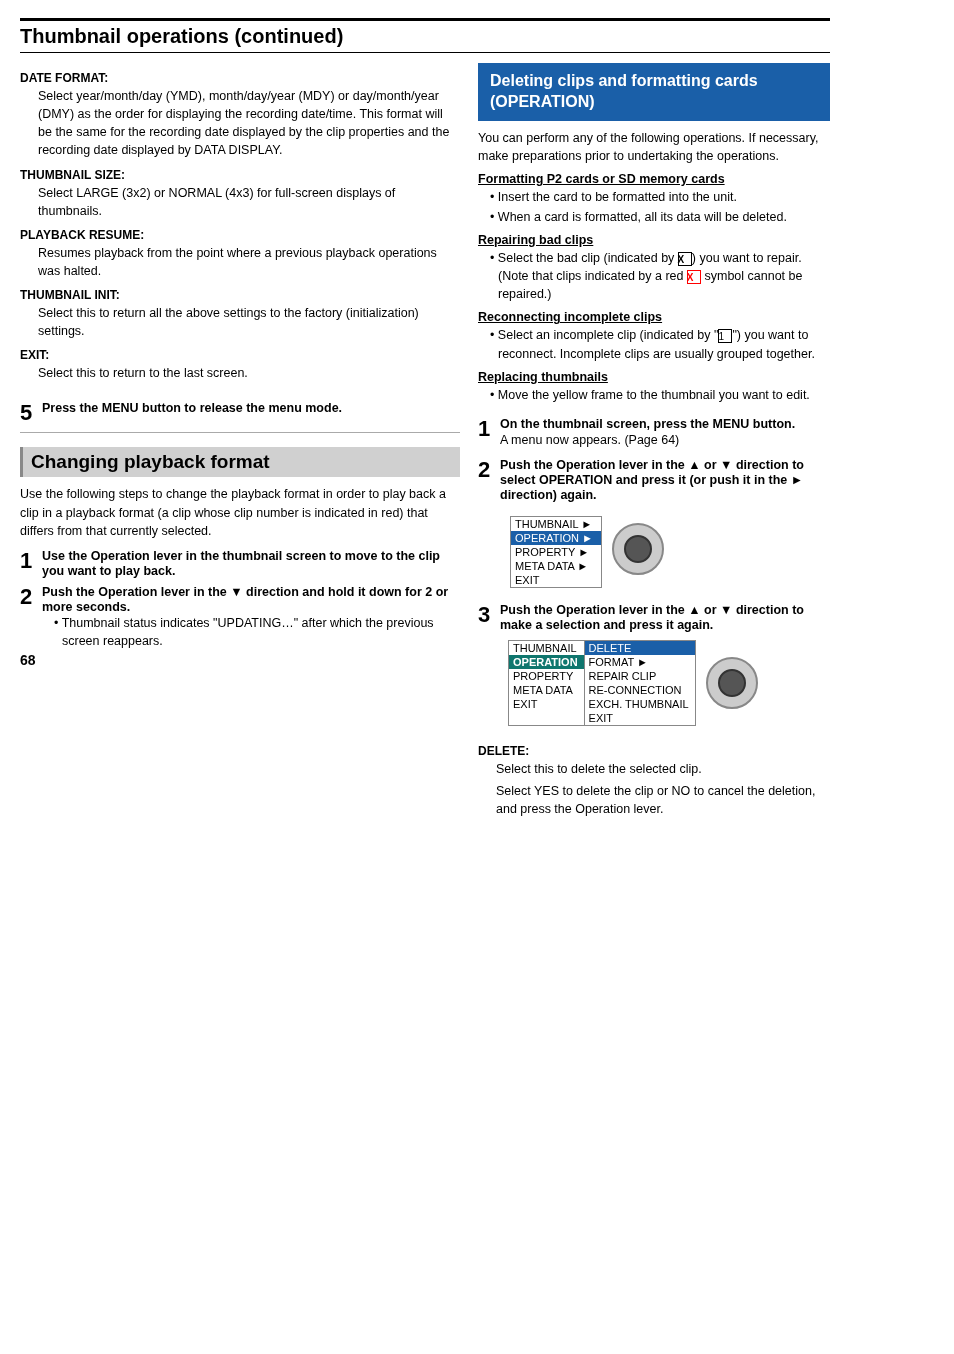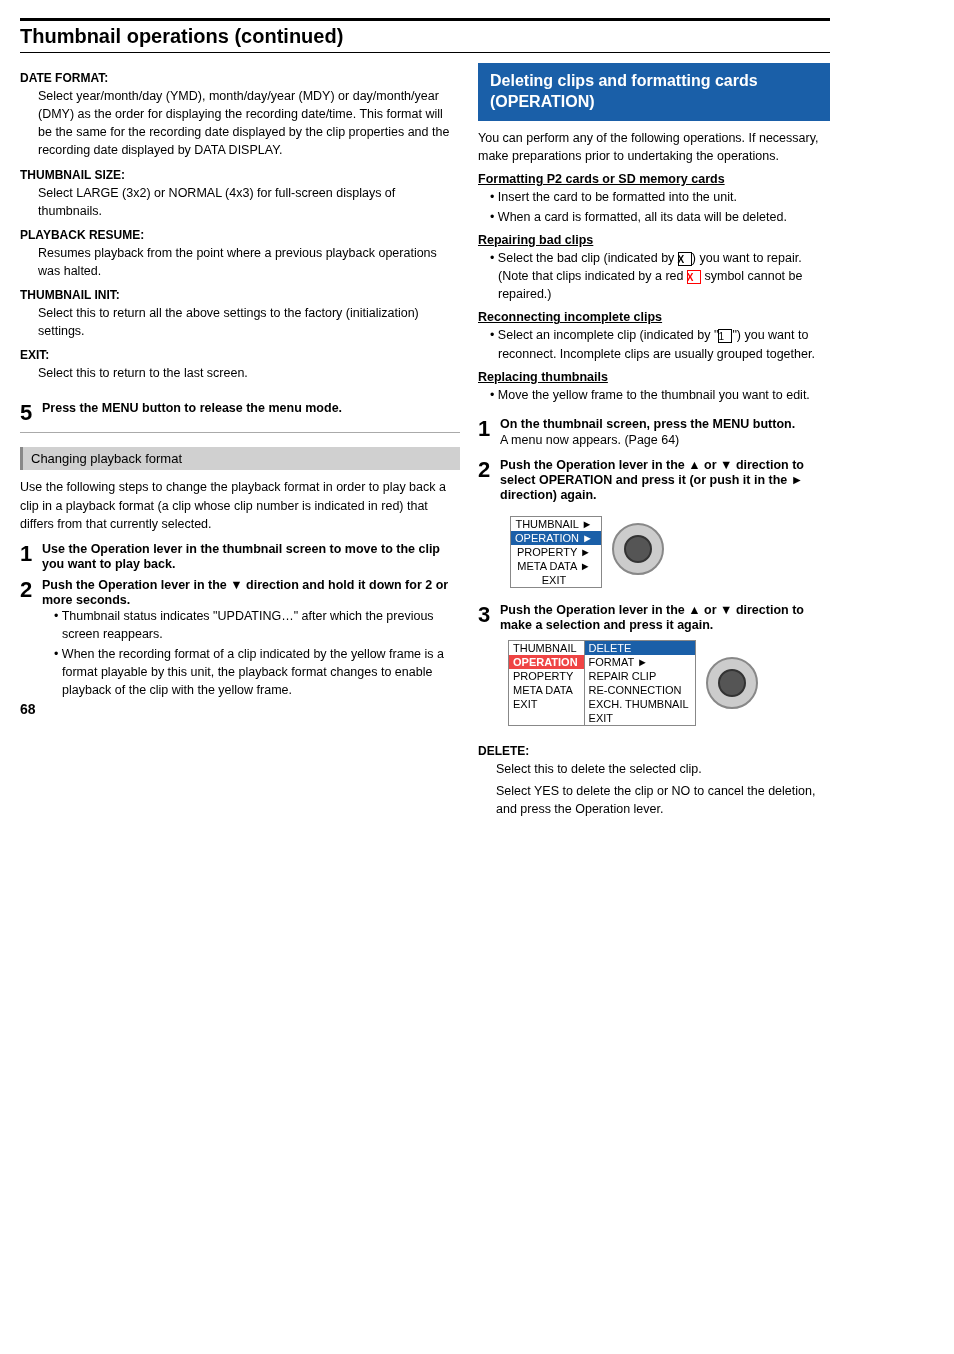--- a/index.html
+++ b/index.html
@@ -61,22 +61,22 @@
     .step-number-big {
       font-weight: bold;
       font-size: 22px;
       min-width: 18px;
     }
     .step-content {
       flex: 1;
     }
     .changing-pb-header {
       background: #d0d0d0;
-      font-weight: normal;
-      font-size: 13px;
+      font-weight: bold;
+      font-size: 19px;
       padding: 4px 8px;
       margin-top: 14px;
       margin-bottom: 8px;
       border-left: 3px solid #888;
     }
     .right-section-header {
       background: #1a5fa8;
       color: #fff;
       font-weight: bold;
       font-size: 16px;
@@ -112,21 +112,20 @@
       border-top: 1px solid #aaa;
       margin: 6px 0;
     }
     .menu-diagram {
       border: 1px solid #888;
       display: inline-block;
       margin-top: 6px;
       margin-left: 10px;
       font-size: 11px;
       background: #fff;
-      text-align: center;
     }
     .menu-diagram table {
       border-collapse: collapse;
     }
     .menu-diagram td {
       padding: 1px 8px 1px 4px;
       font-size: 11px;
       white-space: nowrap;
     }
     .menu-row-highlight {
@@ -265,21 +264,20 @@
         <div class="step-content">
           <span class="step-title">Use the Operation lever in the thumbnail screen to move to the clip you want to play back.</span>
         </div>
       </div>
 
       <div class="step-row">
         <div class="step-number-big">2</div>
         <div class="step-content">
           <span class="step-title">Push the Operation lever in the ▼ direction and hold it down for 2 or more seconds.</span>
           <div class="bullet-item">Thumbnail status indicates "UPDATING…" after which the previous screen reappears.</div>
-          <div class="bullet-item">When the recording format of a clip indicated by the yellow frame is a format playable by this unit, the playback format changes to enable playback of the clip with the yellow frame.</div>
         </div>
       </div>
 
       <div class="page-num" style="margin-top:auto;">68</div>
 
     </div>
 
     <div class="right-col">
       <div class="right-section-header">
         <span>Deleting clips and formatting cards (OPERATION)</span>
@@ -360,21 +358,21 @@
           <span class="step-title">Push the Operation lever in the ▲ or ▼ direction to make a selection and press it again.</span>
           <div class="diagram-row">
             <div class="submenu-diagram">
               <table class="submenu-table">
                 <tbody>
                     <tr>
                   <td class="submenu-left">THUMBNAIL</td>
                   <td style="background:#1a5fa8; color:#fff; font-weight:normal;">DELETE</td>
                 </tr>
                 <tr>
-                  <td class="submenu-left" style="background:#ef4444; color:#fff; font-weight:bold;">OPERATION</td>
+                  <td class="submenu-left" style="background:#0f766e; color:#fff; font-weight:bold;">OPERATION</td>
                   <td>FORMAT ►</td>
                 </tr>
                 <tr>
                   <td class="submenu-left">PROPERTY</td>
                   <td>REPAIR CLIP</td>
                 </tr>
                 <tr>
                   <td class="submenu-left">META DATA</td>
                   <td>RE-CONNECTION</td>
                 </tr>

